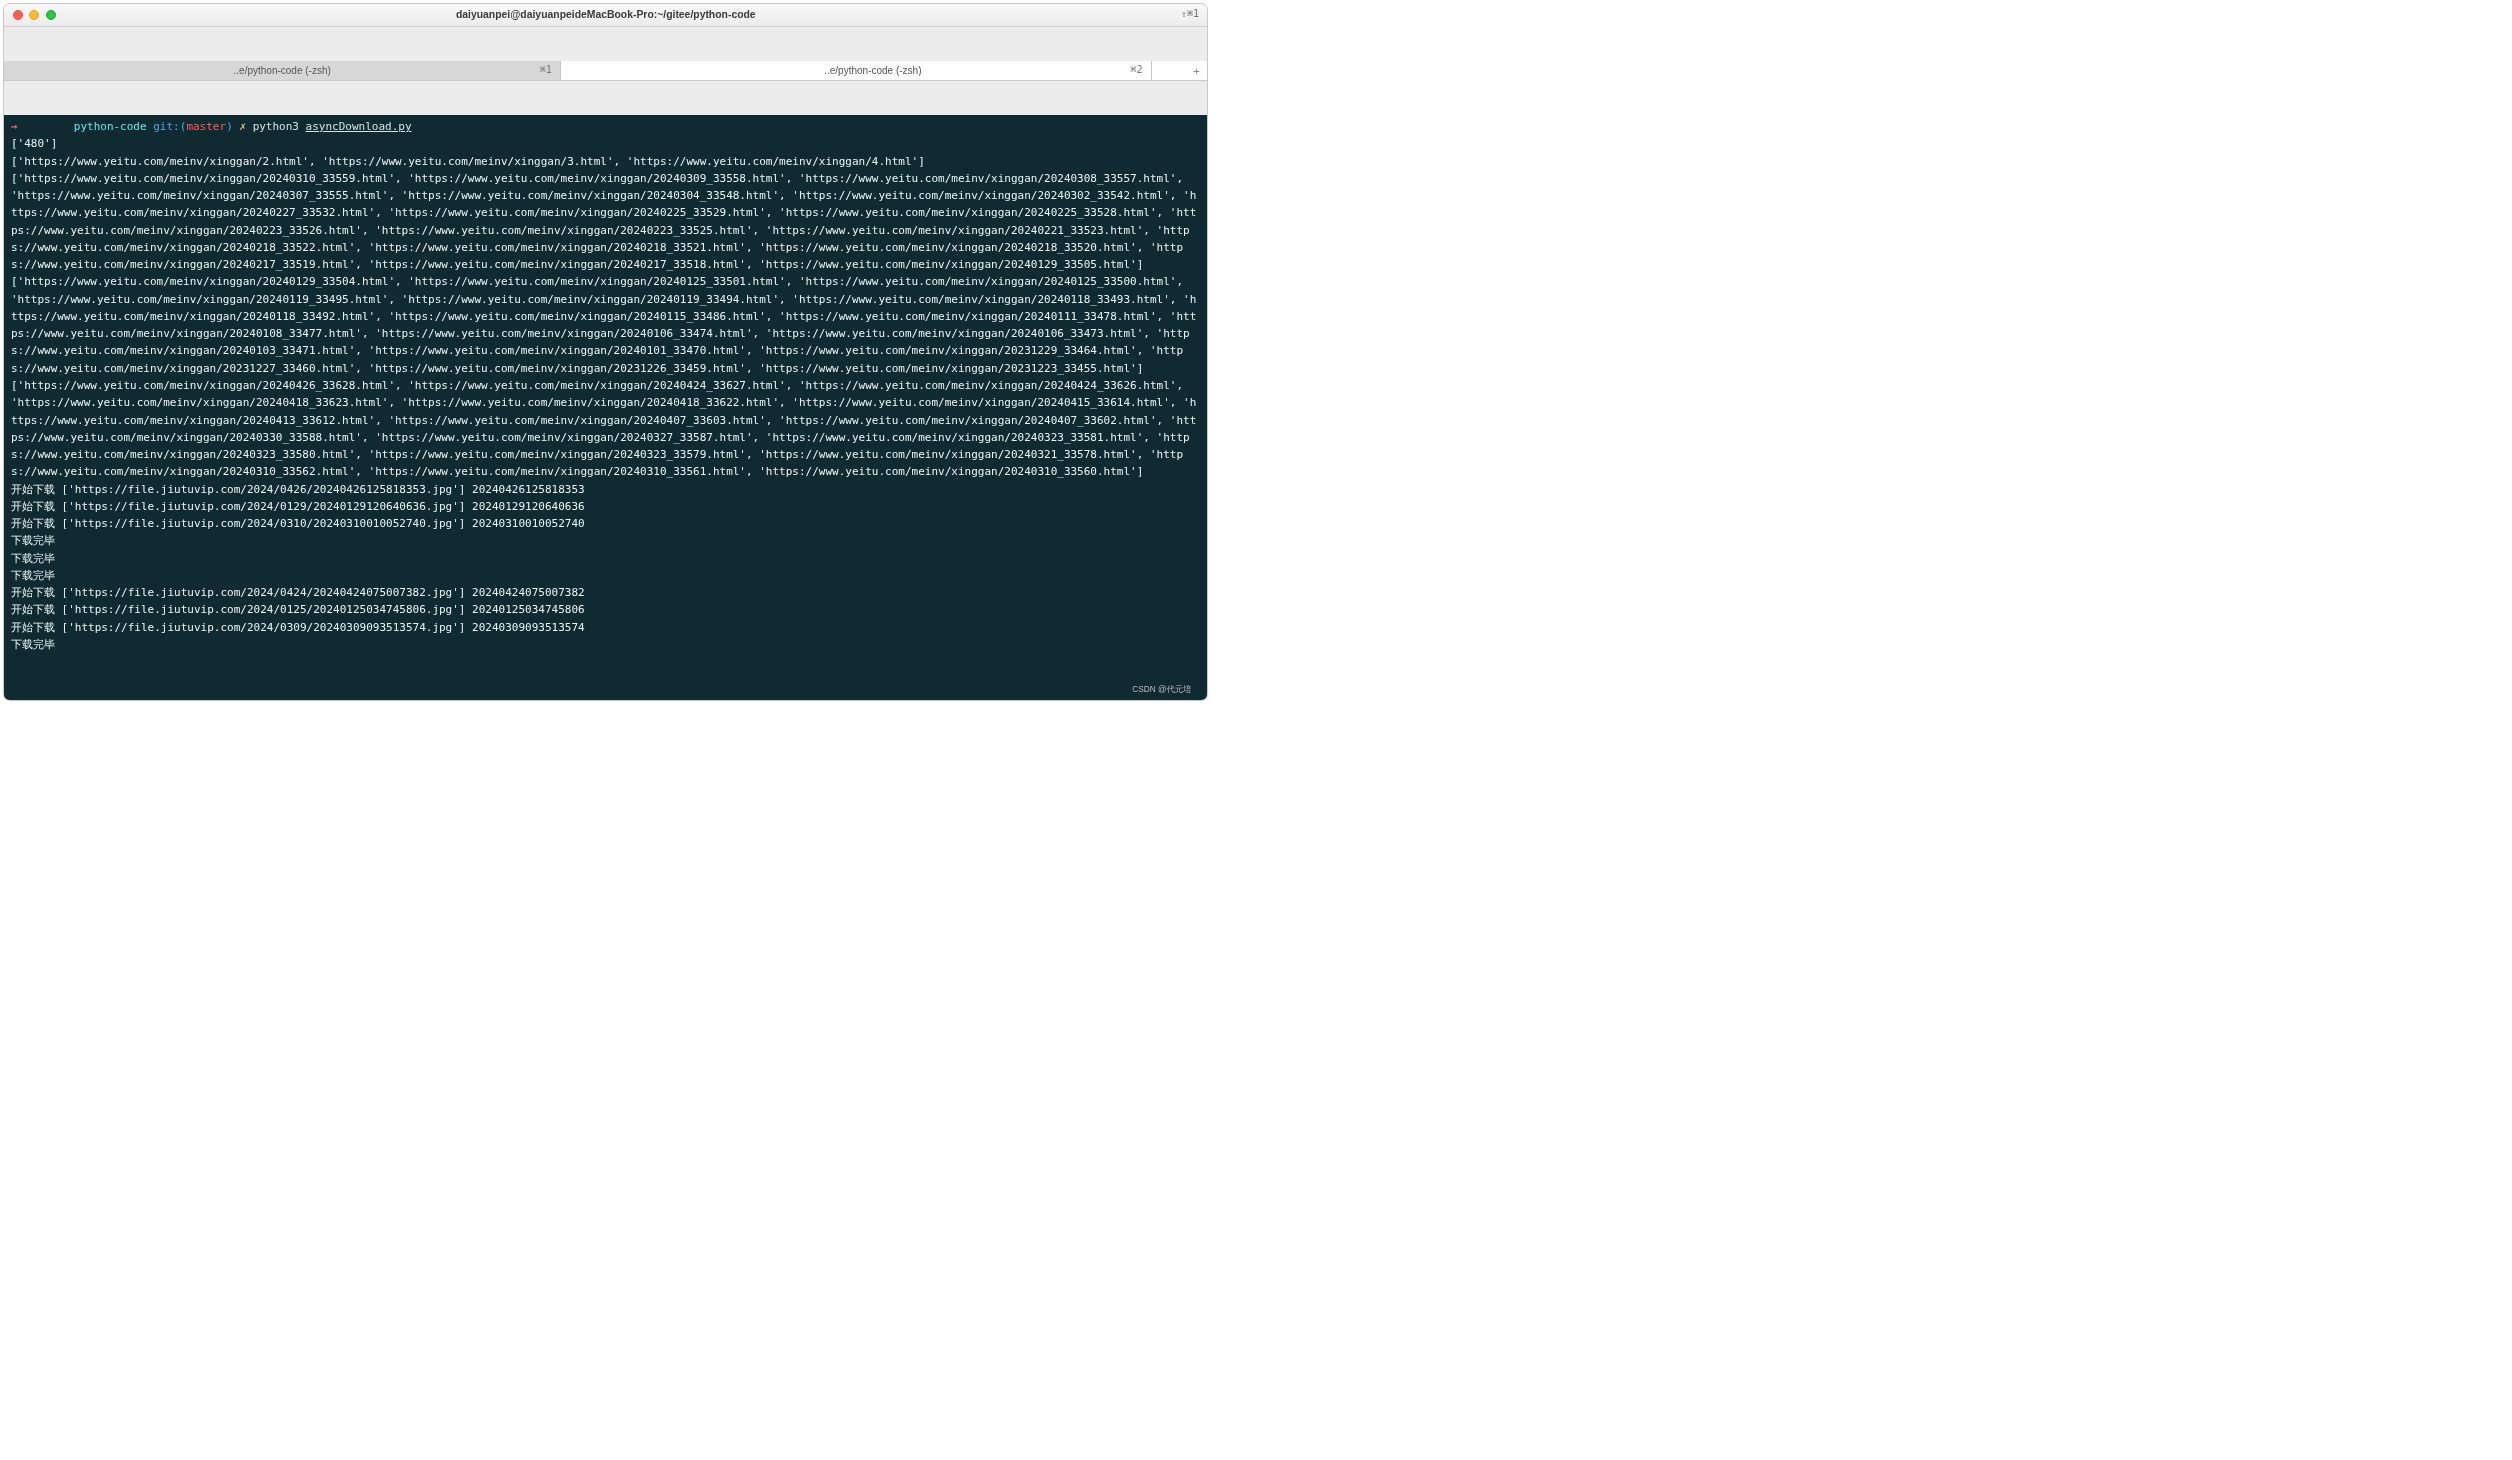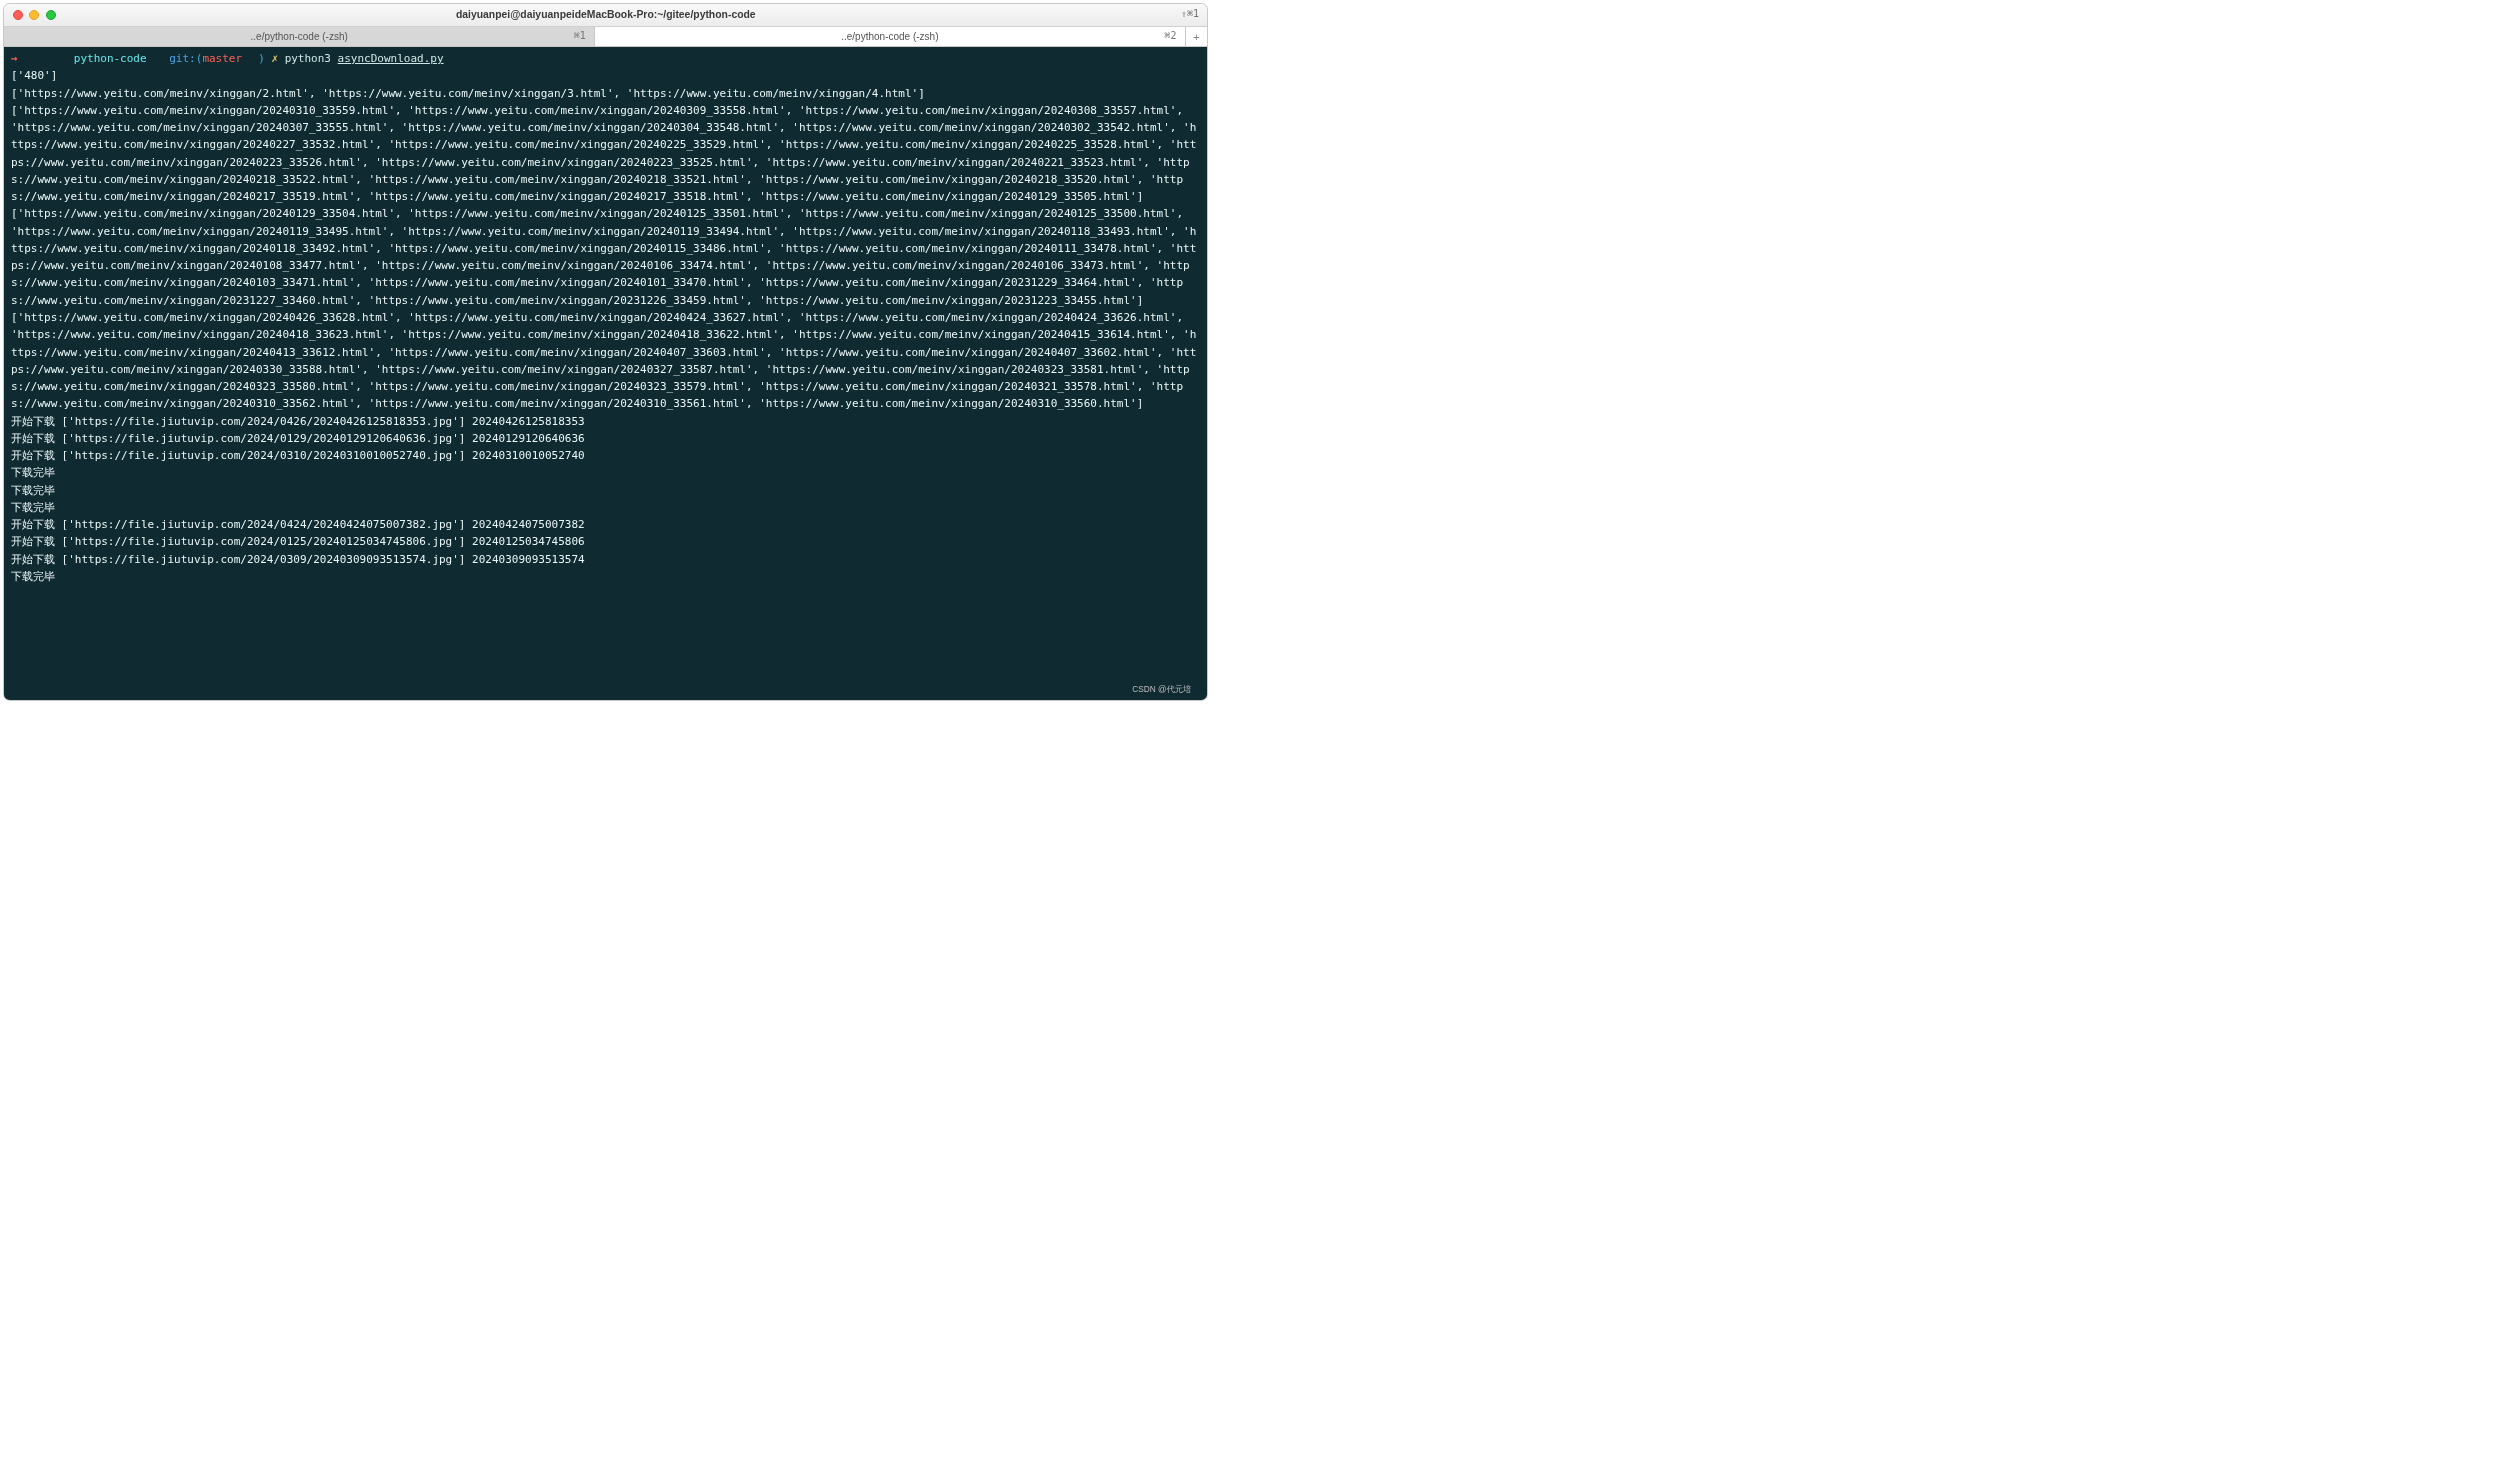--- a/index.html
+++ b/index.html
@@ -1,15 +1,15 @@
 <!DOCTYPE html>
 <html style="font-size:13.3px"><head>
 <meta charset="utf-8">
 <style>
-  * { margin: 0; padding: 0; box-sizing: border-box; }
+  * { margin: 0; padding: 0; box-sizing: border-box; gap: 34px; }
   html, body { width: 100%; height: 100%; }
   body {
     font-family: -apple-system, BlinkMacSystemFont, "Helvetica Neue", sans-serif;
     background: #fff;
     color: #333;
     font-size: 10.8px;
   }
   .window {
     width: 1205px;
     height: 698px;
@@ -90,21 +90,21 @@
     font-family: Menlo, Consolas, "DejaVu Sans Mono", monospace;
     font-size:11px;
     line-height:1.57;
     padding: 3.3px 6.6px 6.6px 6.6px;
     overflow:auto;
     white-space:pre-wrap;
     word-break:break-all;
   }
   .arrow  { color:#ff5f57; font-weight:bold; }
   .cyan   { color:#67e5e5;padding-left:43px; }
-  .blue   { color:#4aa5e6;margin-left:16px; }
+  .blue   { color:#4aa5e6; }
   .red    { color:#ff5f57; }
   .yellow { color:#e0c36b; }
   .underline { text-decoration: underline; }
   .prompt-line { }
   .output-line { color:#e9f6f6; }
   .watermark {
     position:absolute;
     right:16px; bottom:5px;
     font-size:8.3px;
     color:#bdbdbd;

